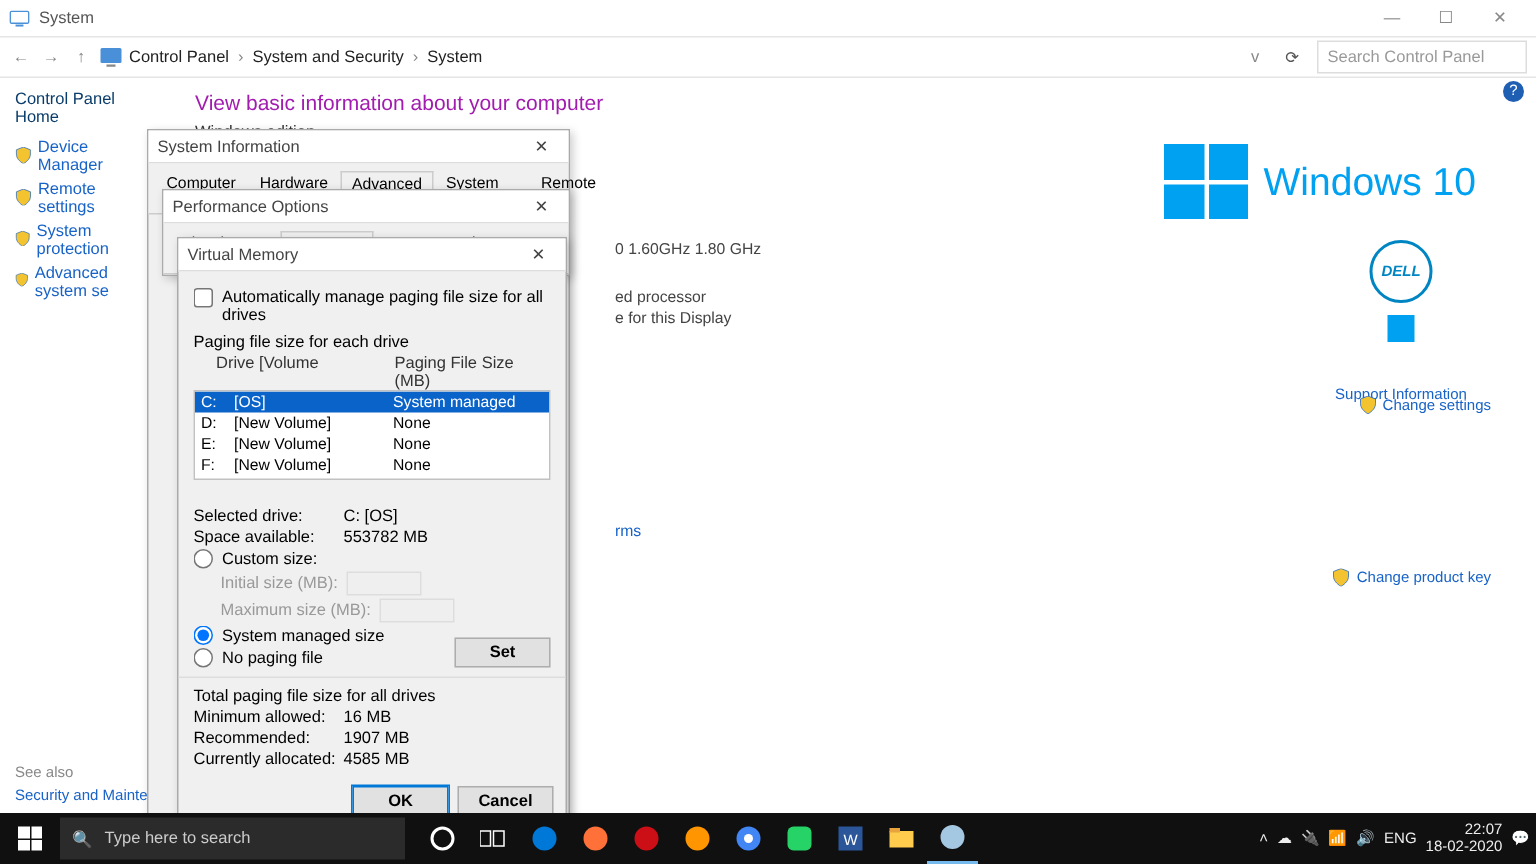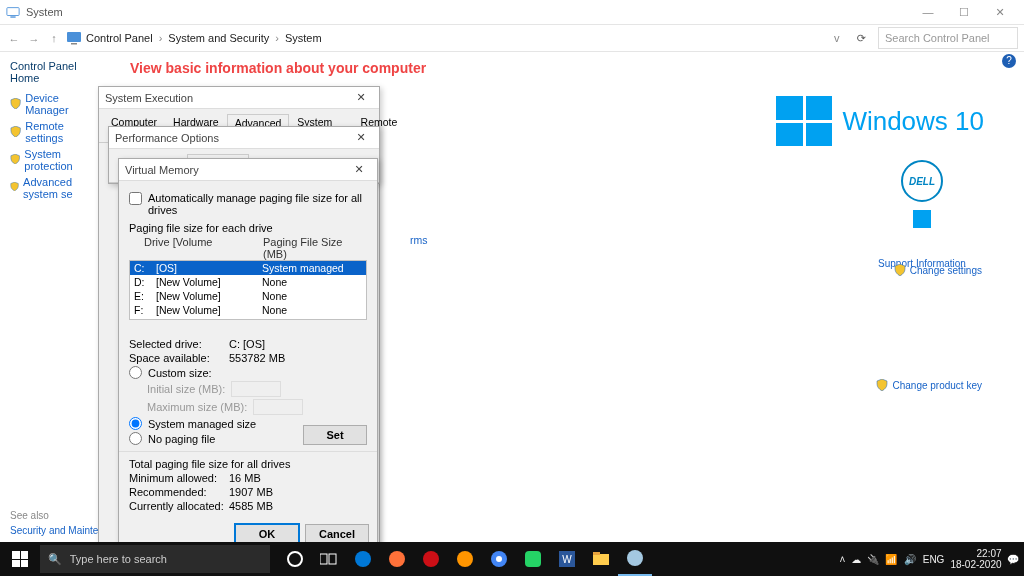--- a/index.html
+++ b/index.html
@@ -12,27 +12,27 @@
   .addrbar { height:28px; border-top:1px solid #e5e5e5; border-bottom:1px solid #e5e5e5; display:flex; align-items:center; gap:4px; padding:0 6px; font-size:11px;}
   .nav-arrow { color:#888; width:16px; text-align:center;}
   .crumb { color:#222;}
   .crumb-sep { color:#888; margin:0 2px;}
   .addr-icon{ width:16px; height:16px; display:inline-block; }
   .addr-spacer{flex:1;}
   .searchbox { border:1px solid #ddd; height:22px; width:140px; padding:0 6px; color:#999; display:flex; align-items:center;}
   .refresh{ color:#555; margin:0 8px;}
   .help-badge{ position:absolute; right:8px; top:54px; width:14px; height:14px; border-radius:50%; background:#1e5fb4; color:#fff; font-size:10px; text-align:center; line-height:14px;}
   
-  .system-body { position:absolute; left:0; top:52px; right:12px; height:338px; display:flex; }
+  .system-body { position:absolute; left:0; top:52px; right:0; height:338px; display:flex; }
   .side { width:110px; padding:8px 10px; font-size:11px;}
   .side .home{ color:#0a3d6b; margin-bottom:8px;}
   .side a{ color:#1863c7; text-decoration:none; display:flex; align-items:center; gap:4px; margin-bottom:4px;}
   .shield{ width:12px; height:12px; display:inline-block;}
   .main { flex:1; padding:8px 20px; position:relative;}
-  .heading{ color:#ef4444; font-size:14px; margin-bottom:16px;font-weight:bold;}
+  .heading{ color:#a21caf; font-size:14px; margin-bottom:6px;}
   .subhead{ color:#333; font-size:11px;}
   .rightcol{ position:absolute; right:30px; top:80px; width:120px; text-align:center;}
   .winlogo{ position:absolute; right:40px; top:96px; display:flex; align-items:center; gap:10px;}
   .winlogo .sq{ width:56px; height:50px; display:grid; grid-template:1fr 1fr/1fr 1fr; gap:3px;}
   .winlogo .sq div{ background:#00a1f1;}
   .winlogo .txt{ color:#00a1f1; font-size:26px; font-weight:300;}
   .dell{ width:42px; height:42px; border:2px solid #0085c3; border-radius:50%; margin:0 auto; color:#0085c3; font-size:10px; font-style:italic; display:flex; align-items:center; justify-content:center; font-weight:bold;}
   .support{ color:#1863c7; font-size:10px; margin-top:30px; display:block;}
   .chg{ color:#1863c7; font-size:10px; display:flex; align-items:center; gap:4px; position:absolute; right:30px;}
   .specs{ color:#444; font-size:10.5px;}
@@ -166,20 +166,25 @@
           <svg viewBox="0 0 12 12">
             <path d="M6 0l5 2v3c0 3-2 5-5 7C3 10 1 8 1 5V2z" fill="#f4c430" stroke="#1863c7" stroke-width="0.5"></path>
           </svg>
         </span>
         <span>Advanced system se</span>
       </a>
   </div>
   <div class="main">
     <div class="heading">View basic information about your computer</div>
     <div class="subhead">Windows edition</div>
+    <div class="specs" style="margin-left:280px; margin-top:66px;">
+      <div class="specs-row">0 1.60GHz  1.80 GHz</div>
+      <div class="specs-row" style="margin-top:20px;">ed processor</div>
+      <div class="specs-row">e for this Display</div>
+    </div>
     <div class="terms" style="margin-left:280px; margin-top:130px;">rms</div>
 
     <div class="rightcol" style="top:108px;">
       <div class="dell">DELL</div>
       <div style="width:18px;height:18px;background:#00a1f1;margin:8px auto 0;"></div>
       <span class="support">Support Information</span>
     </div>
     <div class="chg" style="top:212px;">
       <span class="shield">
           <svg viewBox="0 0 12 12" width="12" height="12">
@@ -209,21 +214,21 @@
   <span class="txt">Windows 10</span>
 </div>
 
 <div class="seealso">
   <span>See also</span>
   <a>Security and Maintenance</a>
 </div>
 
 <div class="dialog sysprop">
   <div class="dlg-title">
-    <span>System Execution</span>
+    <span>System Information</span>
     <span class="spacer"></span>
     <span class="dlg-close">✕</span>
   </div>
   <div class="tabbar">
     <div class="tab">Computer Name</div>
     <div class="tab">Hardware</div>
     <div class="tab active">Advanced</div>
     <div class="tab">System Protection</div>
     <div class="tab">Remote</div>
   </div>

